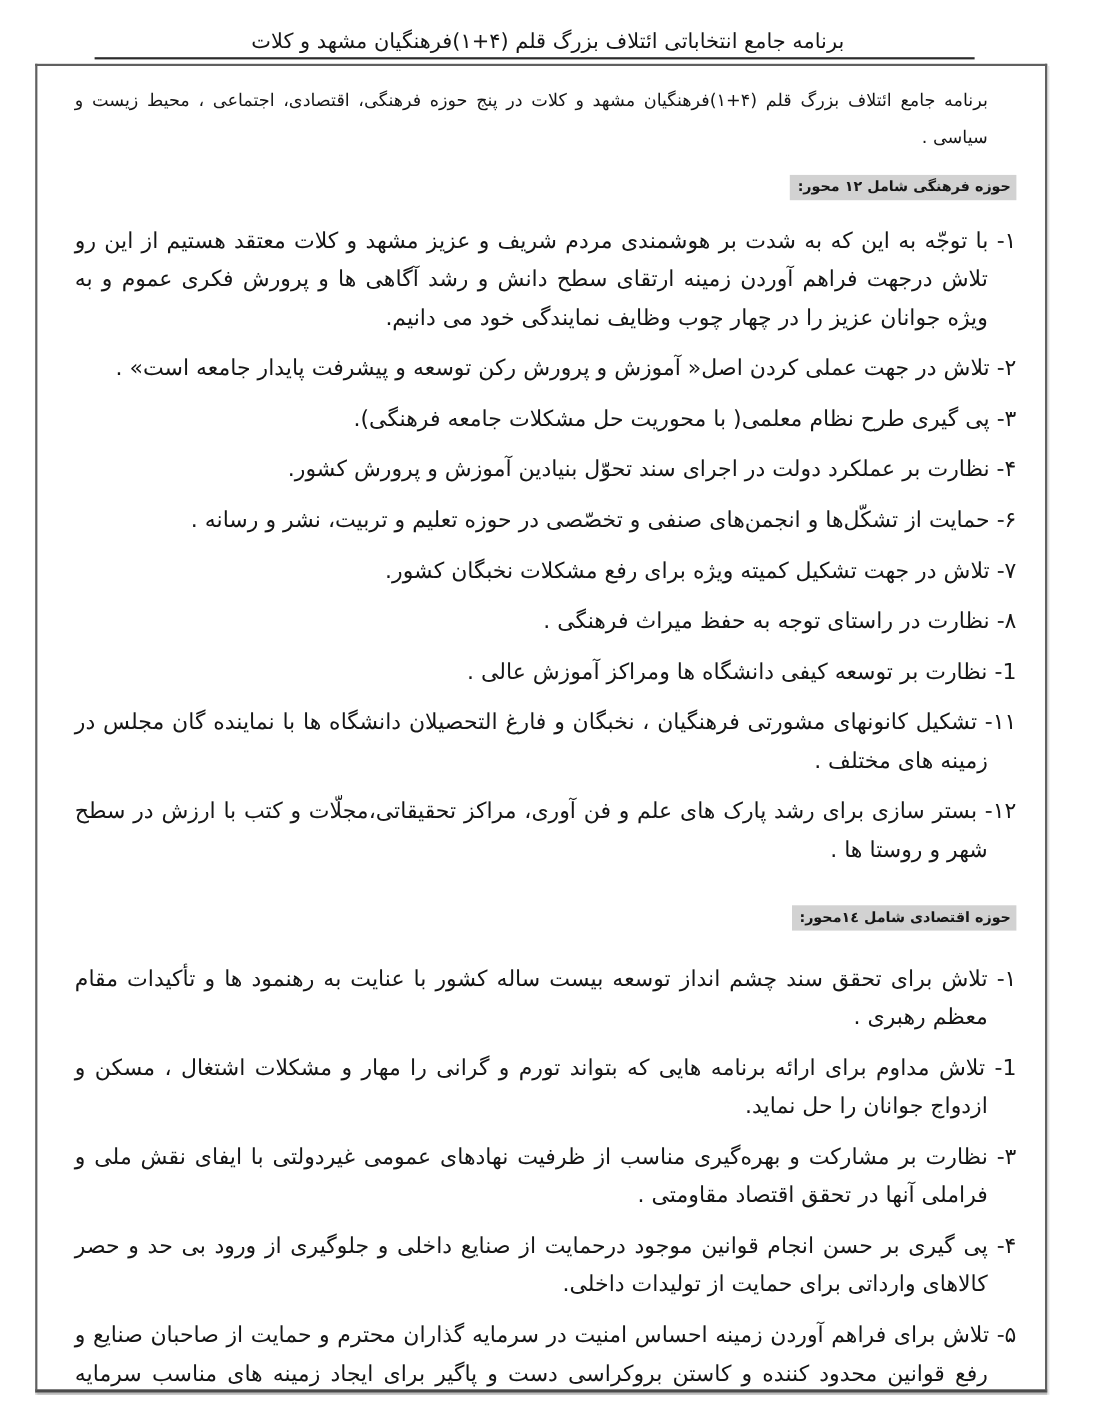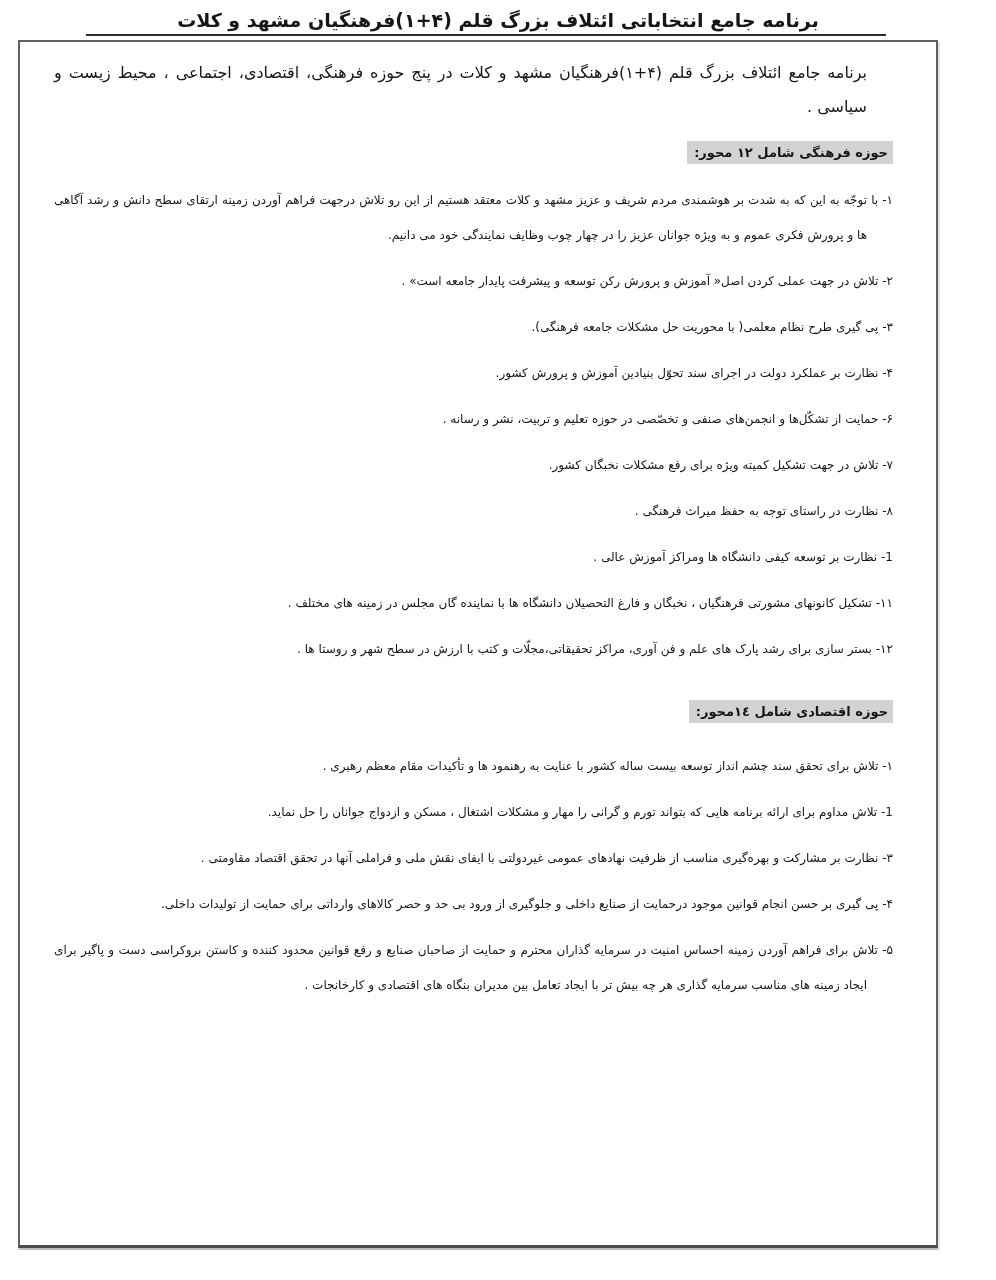--- a/index.html
+++ b/index.html
@@ -11,42 +11,42 @@
     overflow: hidden;
     font-family: "DejaVu Sans", sans-serif;
     color: #161616;
   }
   .page {
     width: 996px;
     height: 1280px;
     position: relative;
   }
   .doc-title {
-    padding-top: 7px;
+    padding-top: 25px;
     text-align: center;
     font-size: 19px;
     line-height: 26px;
-    font-weight: bold;
+    font-weight: normal;
     letter-spacing: 0;
   }
   .title-rule {
     width: 800px;
     margin: 1px 0 0 86px;
     border-top: 2px solid #2b2b2b;
     height: 0;
   }
   .doc-frame {
     box-sizing: border-box;
-    margin: 4px 38px 0 18px;
+    margin: 4px 38px 0 32px;
     width: 920px;
     height: 1208px;
     border: 2px solid #606060;
     border-bottom: 3px solid #4a4a4a;
     box-shadow: 0 2px 0 rgba(0,0,0,0.18), 2px 2px 0 rgba(0,0,0,0.10);
-    padding: 12px 43px 8px 34px;
+    padding: 12px 26px 8px 34px;
     overflow: hidden;
     background: #ffffff;
   }
   .rtl-text {
     direction: rtl;
     unicode-bidi: plaintext;
   }
   .intro {
     margin: 2px 0 14px 0;
     font-size: 16px;
@@ -64,21 +64,21 @@
   }
   .section-heading.second {
     margin: 30px 0 22px 0;
   }
   .hl {
     background: #d2d2d2;
     padding: 4px 5px 4px 7px;
   }
   .item {
     margin: 0 0 11px 0;
-    font-size: 12px;
+    font-size: 20px;
     line-height: 35px;
     text-align: justify;
     text-align-last: right;
     padding-right: 26px;
     text-indent: -26px;
   }
 </style>
 </head>
 <body>
 

